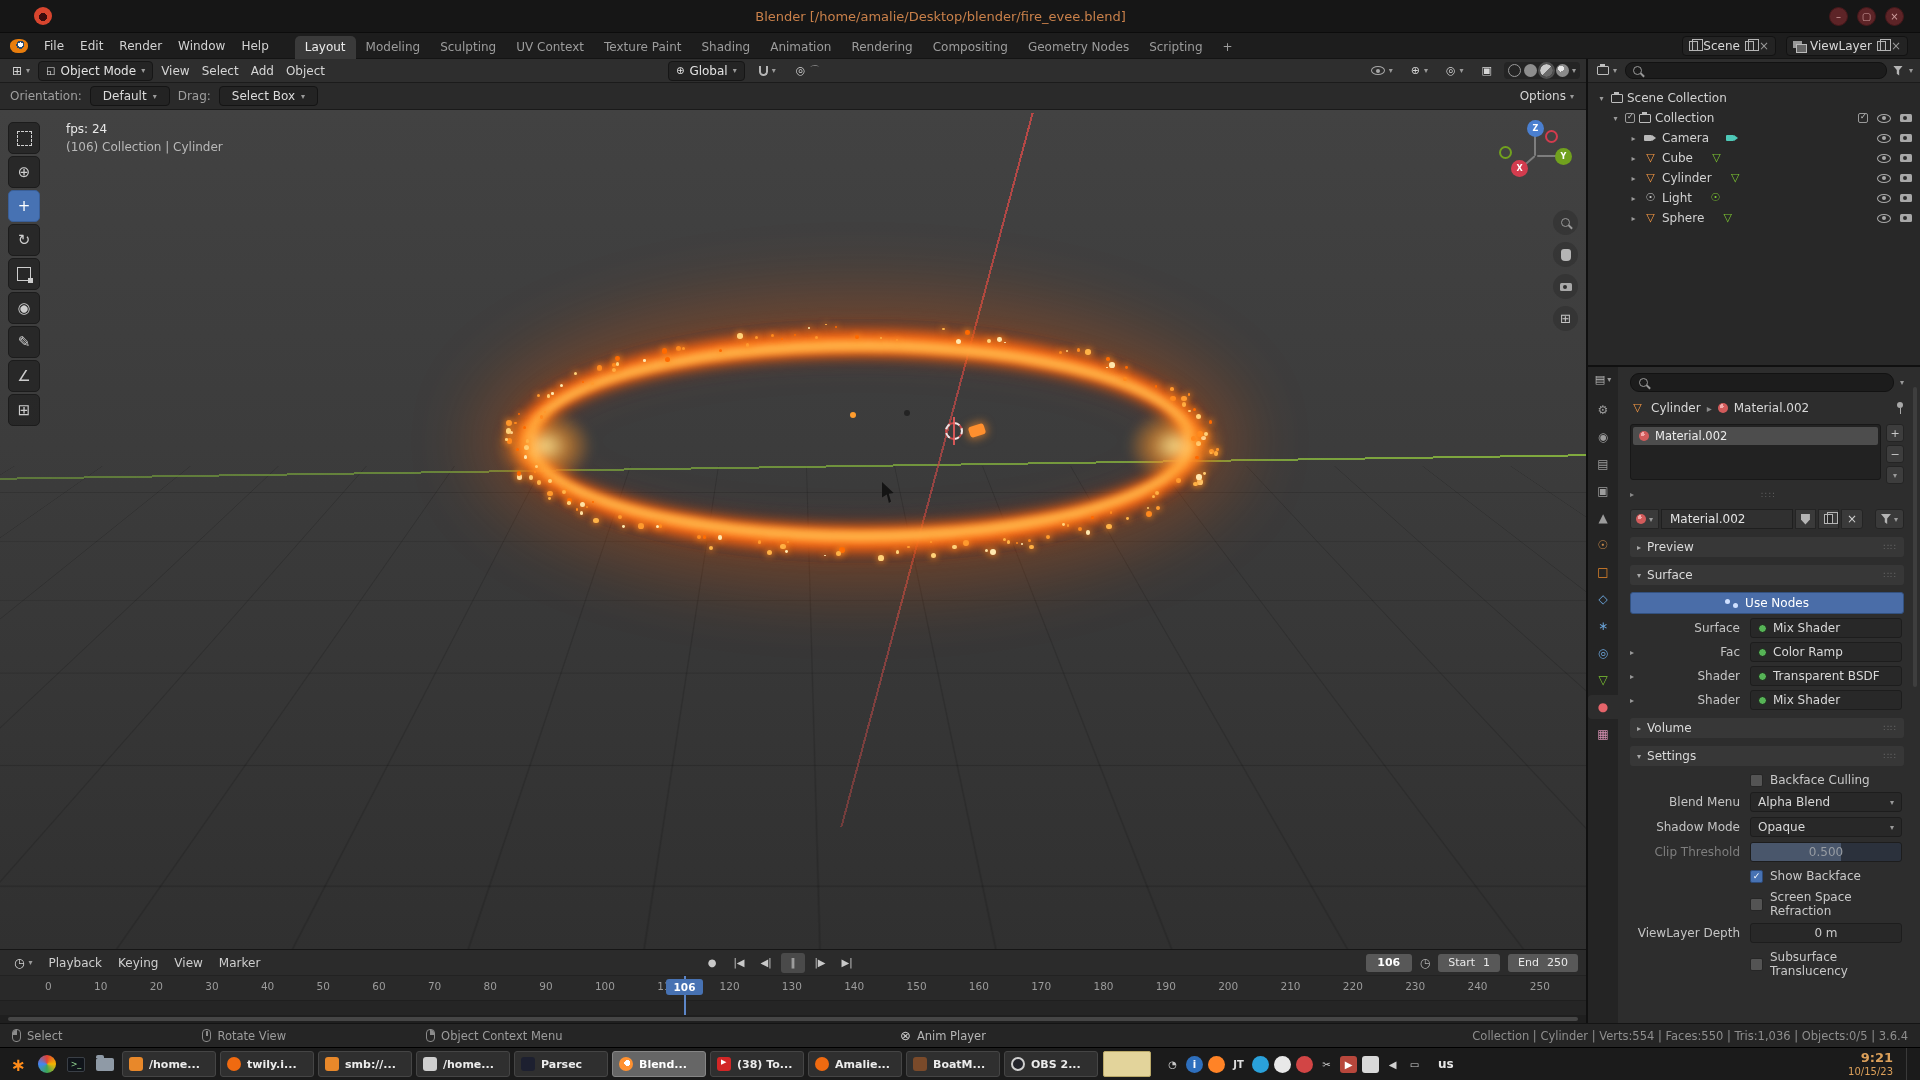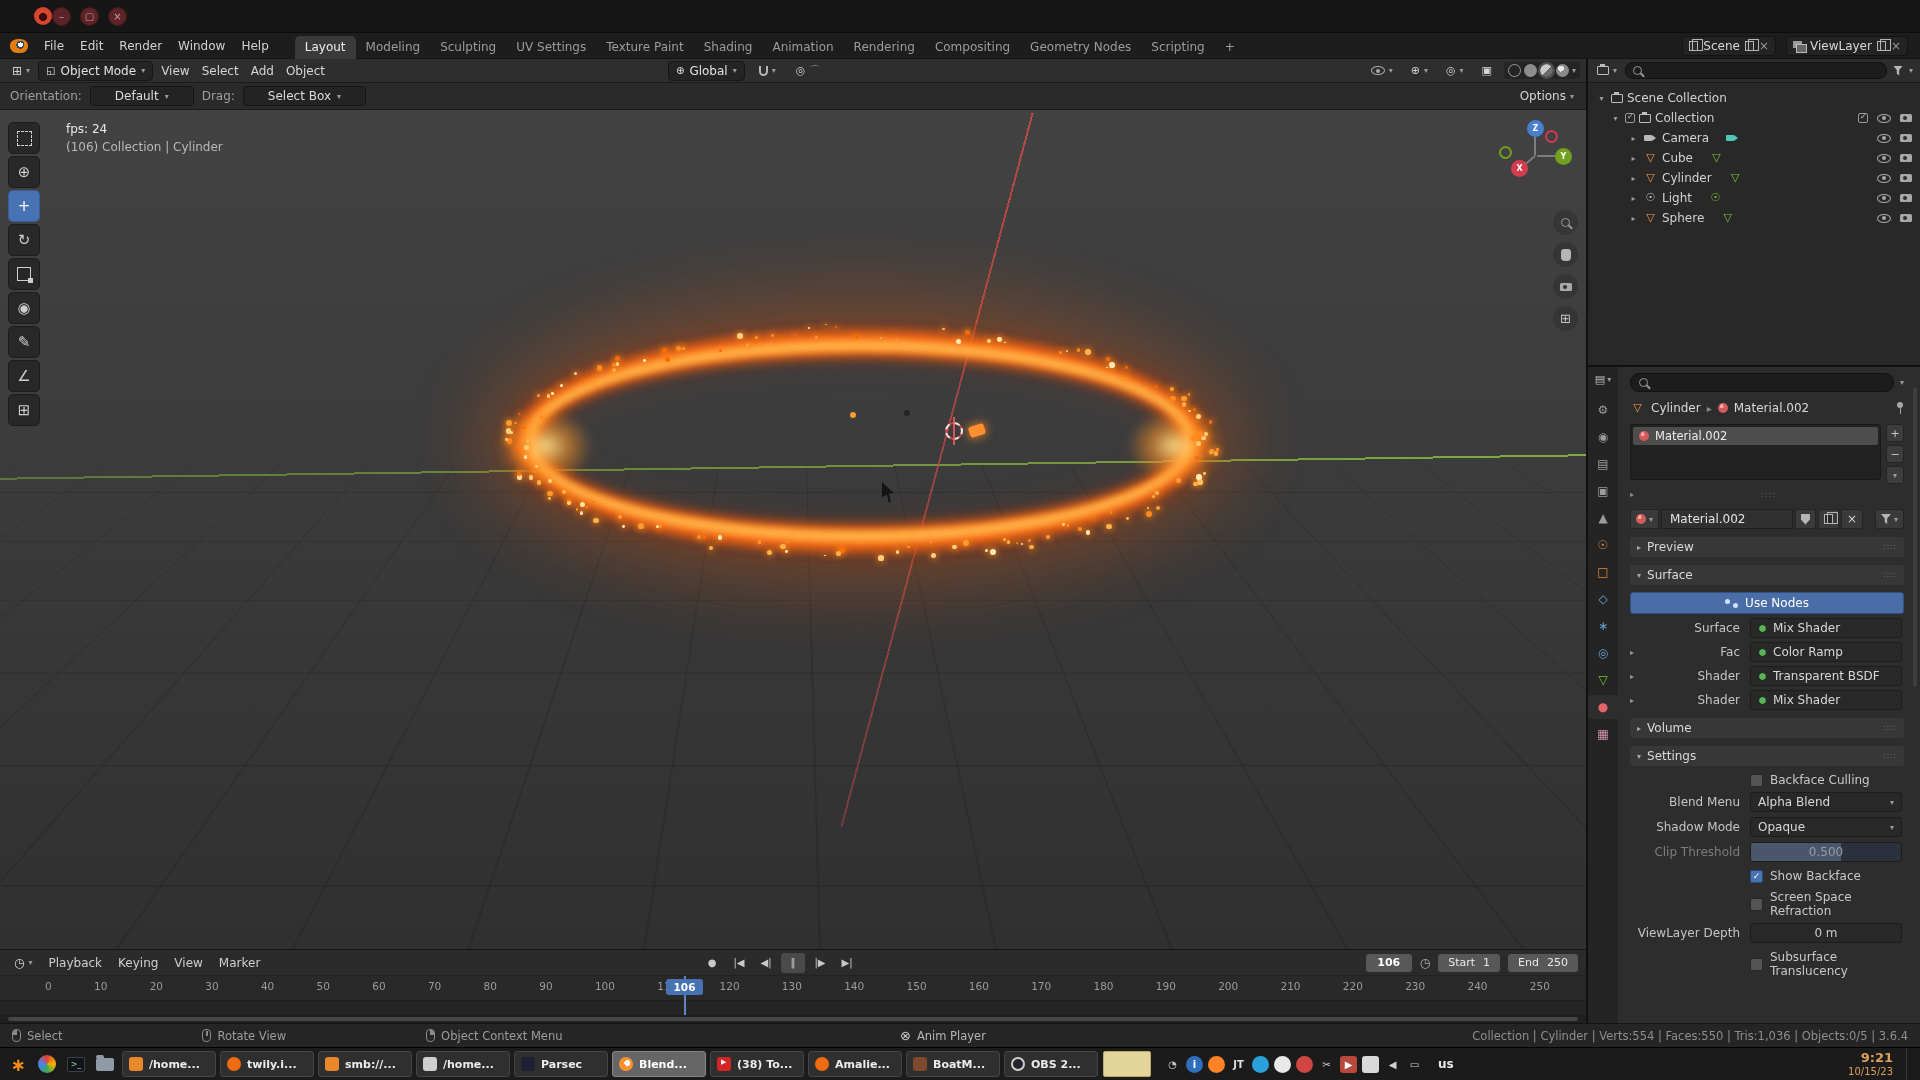--- a/index.html
+++ b/index.html
@@ -78,21 +78,21 @@
   .shadeball.hollow{background:transparent;border:1.5px solid #9a9a9a}
   .shadeball.mat{background:linear-gradient(135deg,#c9c9c9 50%,#6b6b6b 50%)}
   .shadeball.rend{background:radial-gradient(circle at 38% 35%,#e8e8e8 0 3px,#8a8a8a 3px)}
   .sb-wrap{display:flex;align-items:center;gap:3px;background:#242424;border-radius:4px;padding:2px 4px}
   .sb-wrap .act{outline:2px solid #4f4f4f;border-radius:50%}
   
   .toolsettings{height:27px;background:#2a2a2a;border-bottom:1px solid #1a1a1a;display:flex;align-items:center;
     padding:0 10px;gap:8px;position:relative}
   .ts-label{color:#9f9f9f}
   .ts-dd{display:flex;align-items:center;gap:6px;background:#232323;border:1px solid #141414;border-radius:4px;
-    height:20px;padding:0 24px;color:#dcdcdc}
+    height:20px;padding:0 12px;color:#dcdcdc}
   .ts-right{position:absolute;right:12px;display:flex;align-items:center;gap:4px;color:#d5d5d5}
   
   .vp{position:relative;flex:1;overflow:hidden;background:linear-gradient(#424242 0%,#3c3c3c 40%,#303030 100%)}
   .floor{position:absolute;left:-250px;right:-250px;top:356px;height:760px;
     background-image:repeating-linear-gradient(0deg,rgba(0,0,0,.16) 0 1px,transparent 1px 88px),
       repeating-linear-gradient(90deg,rgba(0,0,0,.16) 0 1px,transparent 1px 88px);
     transform:perspective(950px) rotateX(63deg);transform-origin:50% 0}
   .axis-y{position:absolute;left:0;right:0;top:356px;height:2px;transform:rotate(-0.85deg);
     background:linear-gradient(90deg,rgba(110,150,58,.65),rgba(132,176,62,.95))}
   .axis-x{position:absolute;left:936px;top:-10px;width:2px;height:740px;transform:rotate(15deg);
@@ -268,20 +268,21 @@
   .clock{margin-left:auto;text-align:right;color:#dca05a;line-height:1.2;padding-right:4px}
   .clock .t{font-size:13px;font-weight:bold}
   .clock .d{font-size:10px}
   .edge{width:8px;height:33px;border-left:1px solid #3a3a3a;margin-left:4px}
 </style>
 </head>
 <body>
 
 <div class="titlebar">
   <span class="win-icon"></span>
+  <span class="title">Blender [/home/amalie/Desktop/blender/fire_evee.blend]</span>
   <span class="winbtns">
 
   <span class="wb">
         <i style="font-style:normal">–</i>
       </span>
       <span class="wb">
         <i style="font-style:normal">▢</i>
       </span>
       <span class="wb">
         <i style="font-style:normal">×</i>
@@ -307,21 +308,21 @@
       </span>
       <span class="mitem">
         <span>Help</span>
       </span>
     </span>
   <span class="wstabs">
 
   <span class="wstab active"><span>Layout</span></span>
       <span class="wstab"><span>Modeling</span></span>
       <span class="wstab"><span>Sculpting</span></span>
-      <span class="wstab"><span>UV Settings</span></span>
+      <span class="wstab"><span>UV Context</span></span>
       <span class="wstab"><span>Texture Paint</span></span>
       <span class="wstab"><span>Shading</span></span>
       <span class="wstab"><span>Animation</span></span>
       <span class="wstab"><span>Rendering</span></span>
       <span class="wstab"><span>Compositing</span></span>
       <span class="wstab"><span>Geometry Nodes</span></span>
       <span class="wstab"><span>Scripting</span></span>
       <span class="wstab"><span>+</span></span>
     </span>
   <span class="mb-right">

